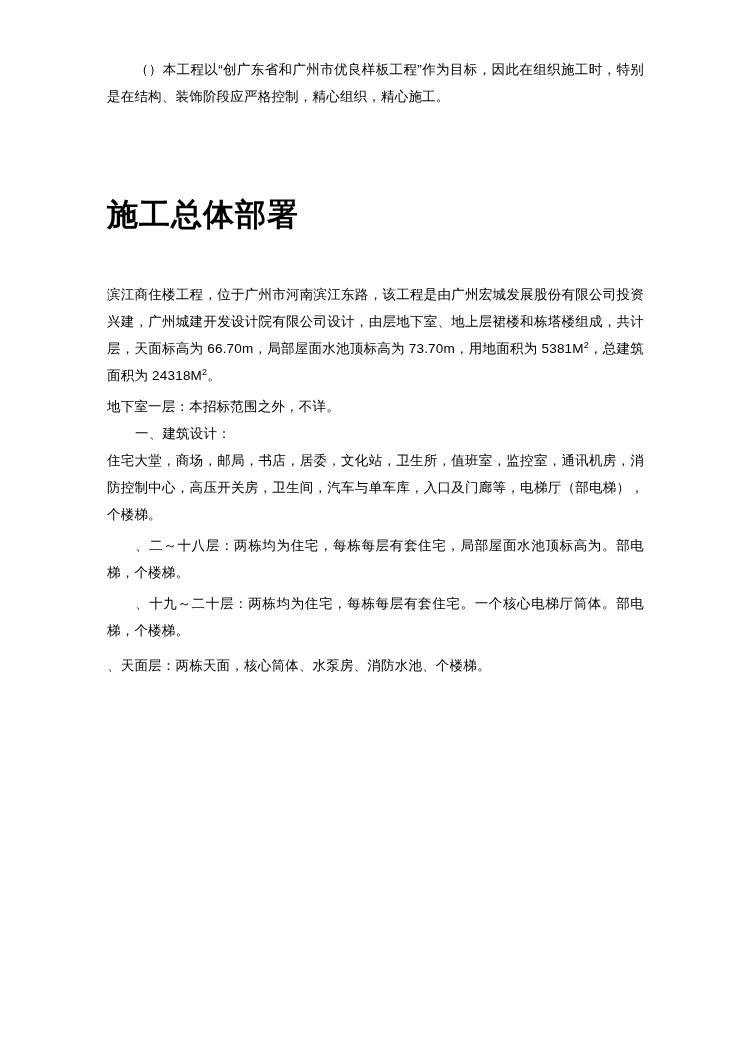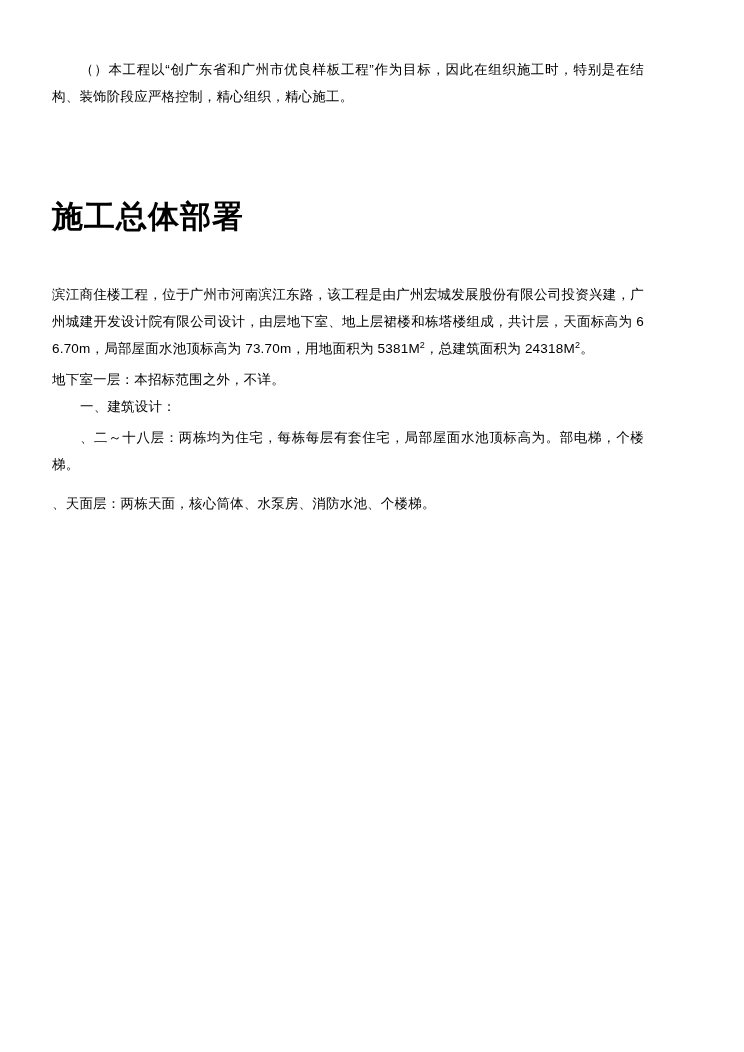--- a/index.html
+++ b/index.html
@@ -13,39 +13,40 @@
     font-family: "Liberation Sans", "DejaVu Sans", sans-serif;
     color: #000000;
     overflow: hidden;
   }
   .page {
     position: relative;
     width: 744px;
     height: 1020px;
     background: #ffffff;
     box-sizing: border-box;
-    padding: 56px 100px 0 52px;
+    padding: 56px 100px 0 107px;
   }
   .para {
     font-size: 13.5px;
     line-height: 2.0;
     letter-spacing: 0.2px;
     text-align: justify;
     margin: 0;
     word-break: break-all;
   }
   .indent {
     text-indent: 28px;
   }
   .heading {
     font-size: 31px;
     font-weight: bold;
     letter-spacing: 1px;
     line-height: 1.25;
     margin: 0;
+    font-family: Liberation Mono, monospace;
   }
   .gap-after-intro { height: 88px; }
   .gap-after-heading { height: 44px; }
   .block-gap { height: 4px; }
   .sup {
     font-size: 9px;
     vertical-align: super;
   }
 </style>
 </head>
@@ -63,27 +64,29 @@
 
   <p class="para"><span>滨江商住楼工程，位于广州市河南滨江东路，该工程是由广州宏城发展股份有限公司投资兴建，广州城建开发设计院有限公司设计，由层地下室、地上层裙楼和栋塔楼组成，共计层，天面标高为 66.70m，局部屋面水池顶标高为 73.70m，用地面积为 5381M</span><span class="sup">2</span><span>，总建筑面积为 24318M</span><span class="sup">2</span><span>。</span></p>
 
   <div class="block-gap"></div>
 
   <p class="para">地下室一层：本招标范围之外，不详。</p>
 
   <p class="para indent">一、建筑设计：</p>
 
 
+  <p class="para">住宅大堂，商场，邮局，书店，居委，文化站，卫生所，值班室，监控室，通讯机房，消防控制中心，高压开关房，卫生间，汽车与单车库，入口及门廊等，电梯厅（部电梯），个楼梯。</p>
 
   <div class="block-gap"></div>
 
   <p class="para indent">、二～十八层：两栋均为住宅，每栋每层有套住宅，局部屋面水池顶标高为。部电梯，个楼梯。</p>
 
   <div class="block-gap"></div>
 
+  <p class="para indent">、十九～二十层：两栋均为住宅，每栋每层有套住宅。一个核心电梯厅筒体。部电梯，个楼梯。</p>
 
   <div class="block-gap"></div>
 
 
   <div class="block-gap"></div>
 
   <p class="para">、天面层：两栋天面，核心筒体、水泵房、消防水池、个楼梯。</p>
 
 </div>
 

